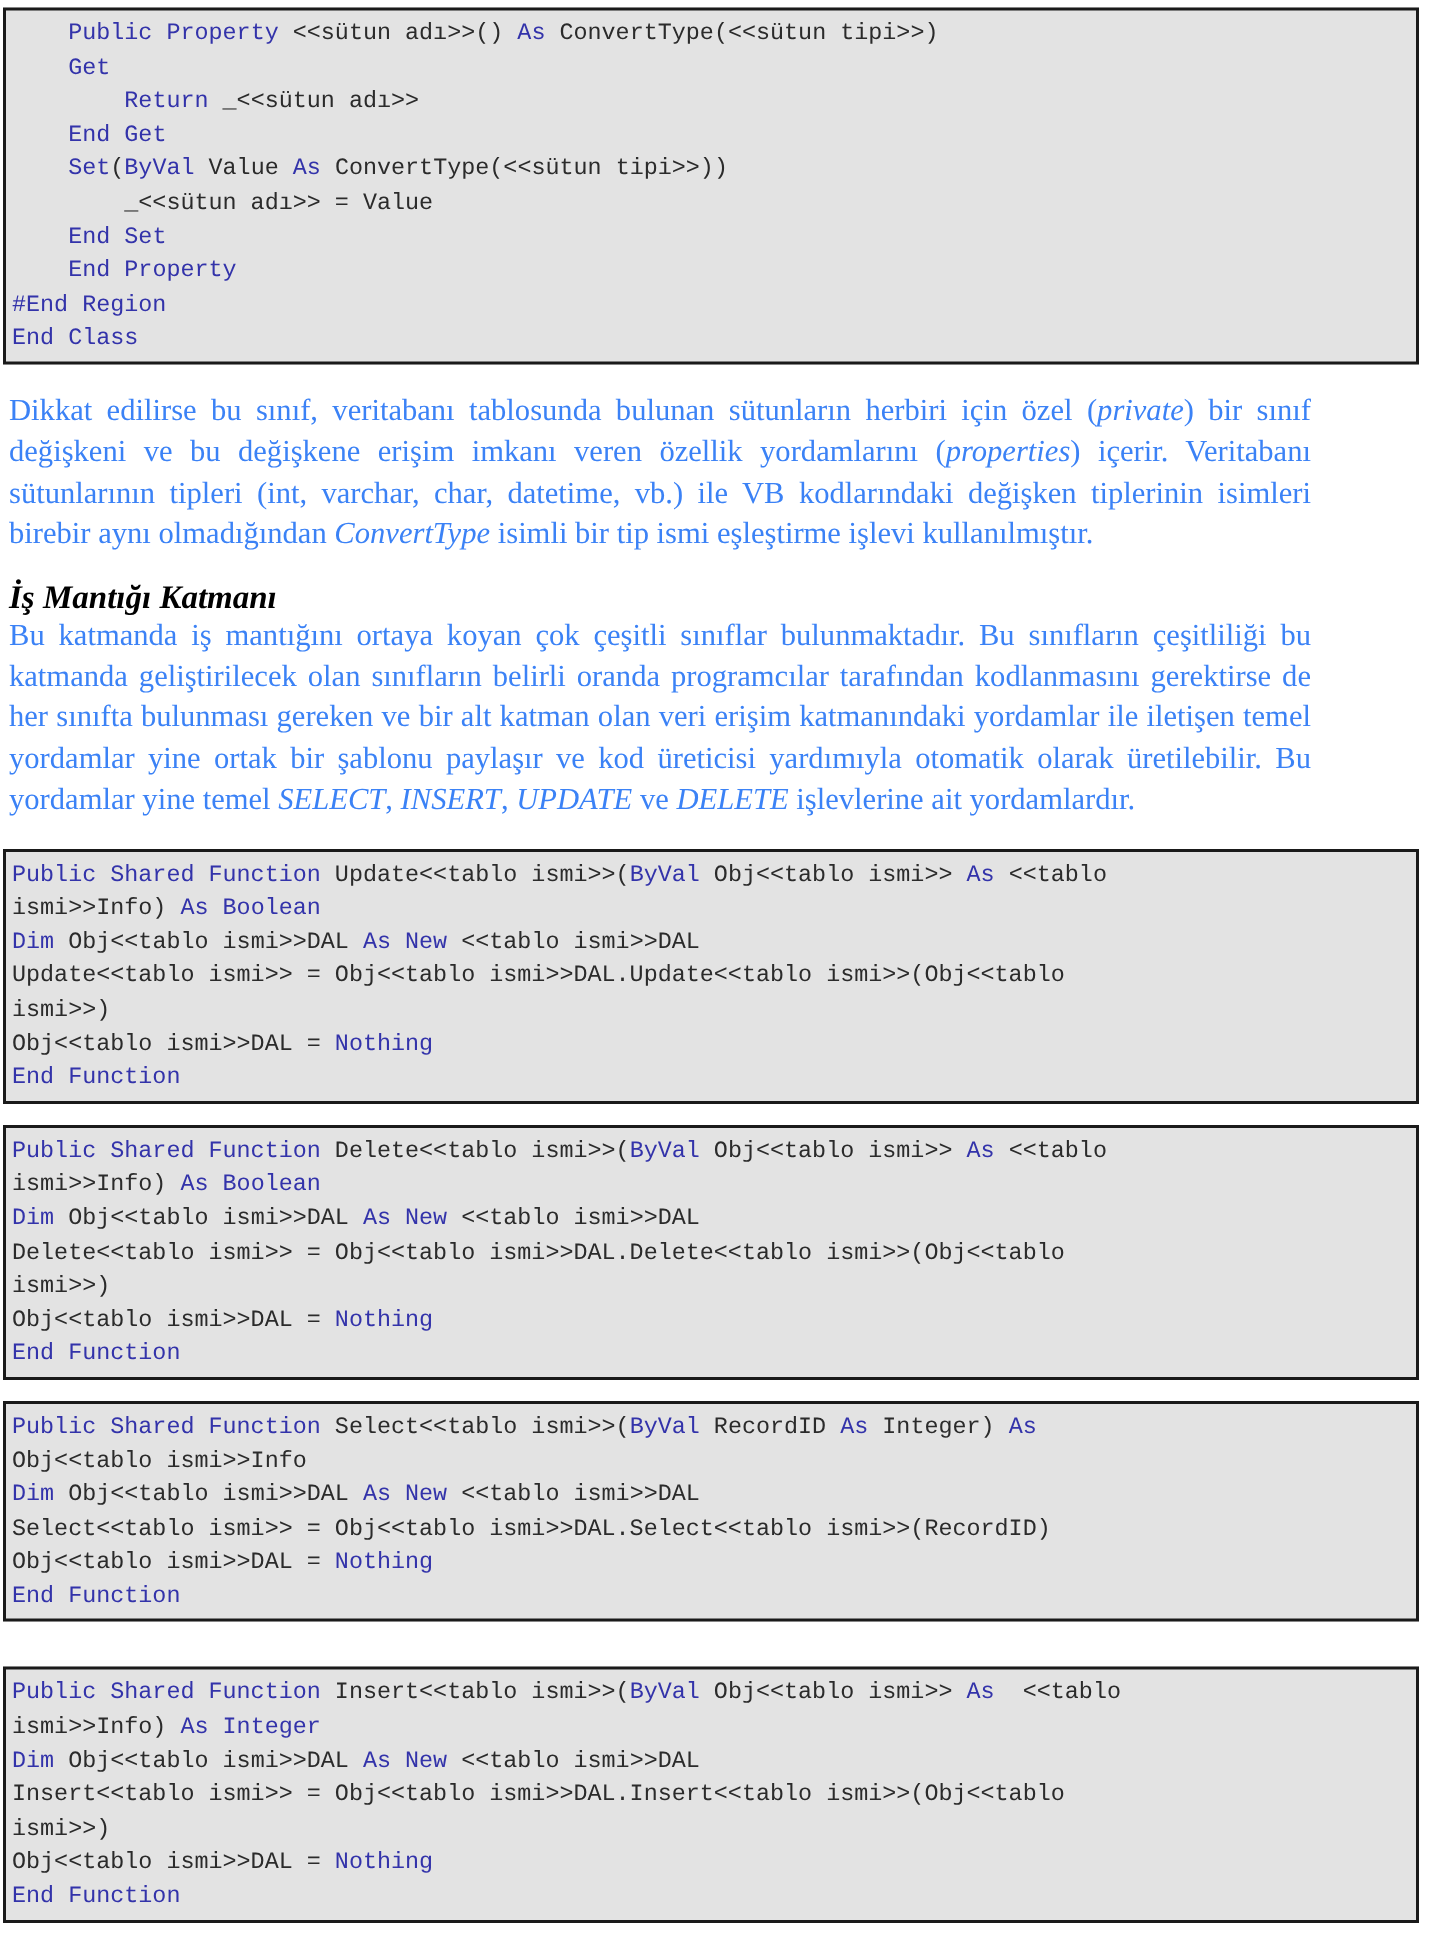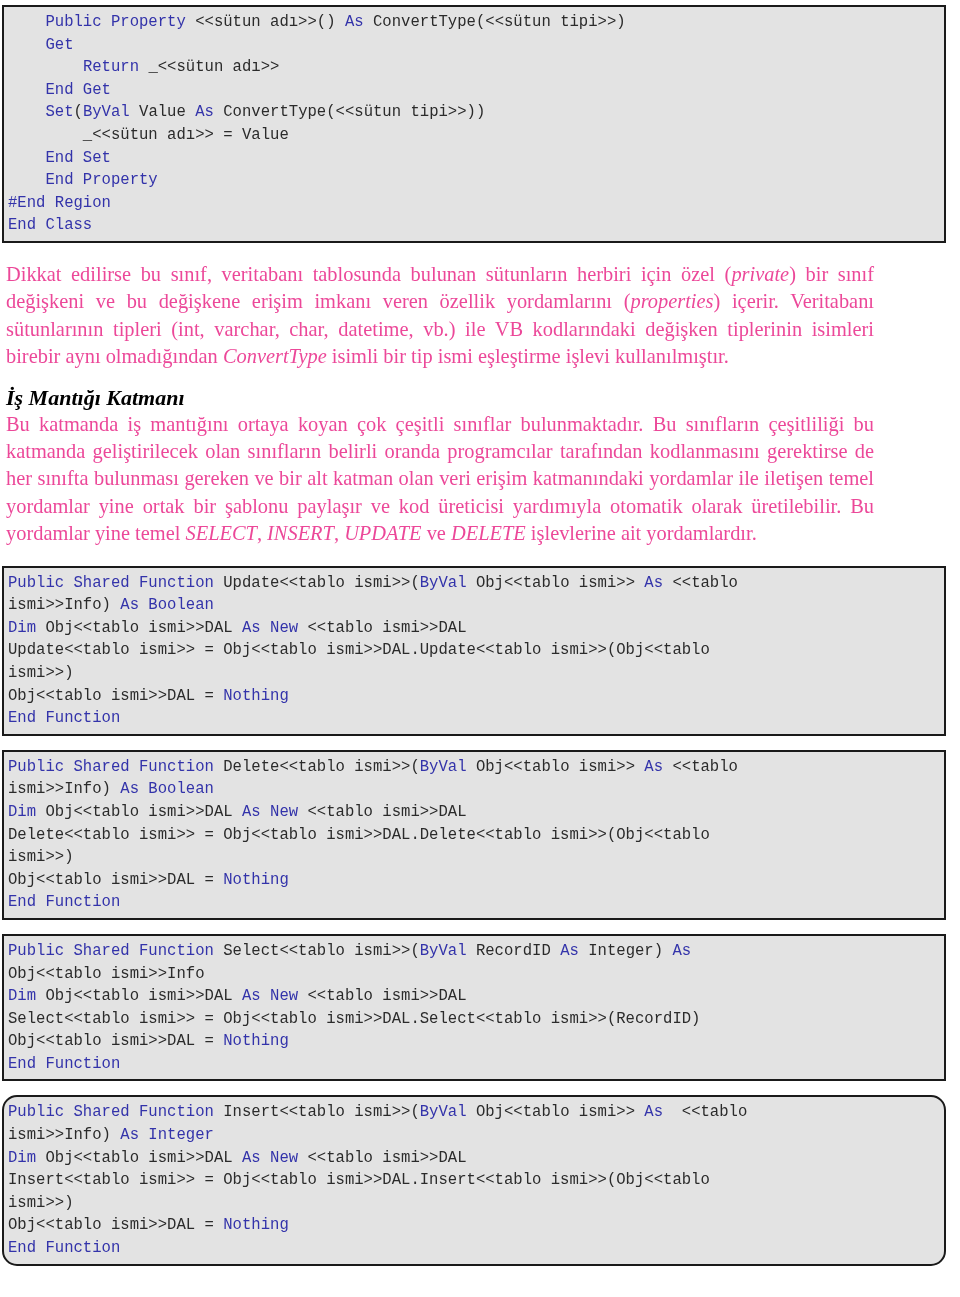--- a/index.html
+++ b/index.html
@@ -48,32 +48,31 @@
   .cb-top {
     width: 944px;
     margin: 5px 0 0 2px;
   }
   .cb-mid {
     width: 944px;
     margin: 0 0 0 2px;
   }
   .cb-overflow {
     width: 944px;
-    margin: 0 0 0 2px;
-    border-radius: 15px;
+    margin: 16px 0 0 2px;
   }
 
   
   .prose {
     font-size: 20.4px;
     line-height: 27.4px;
     text-align: justify;
     margin: 0;
     padding: 0 6px 0 6px;
-    color: #ec4899;
+    color: #3b82f6;
   }
   .prose.j { text-align: justify; text-justify: inter-word; }
   .prose em { font-style: italic; }
   .heading {
     font-size: 22px;
     line-height: 26px;
     font-weight: bold;
     font-style: italic;
     margin: 0;
     padding: 0 6px;

